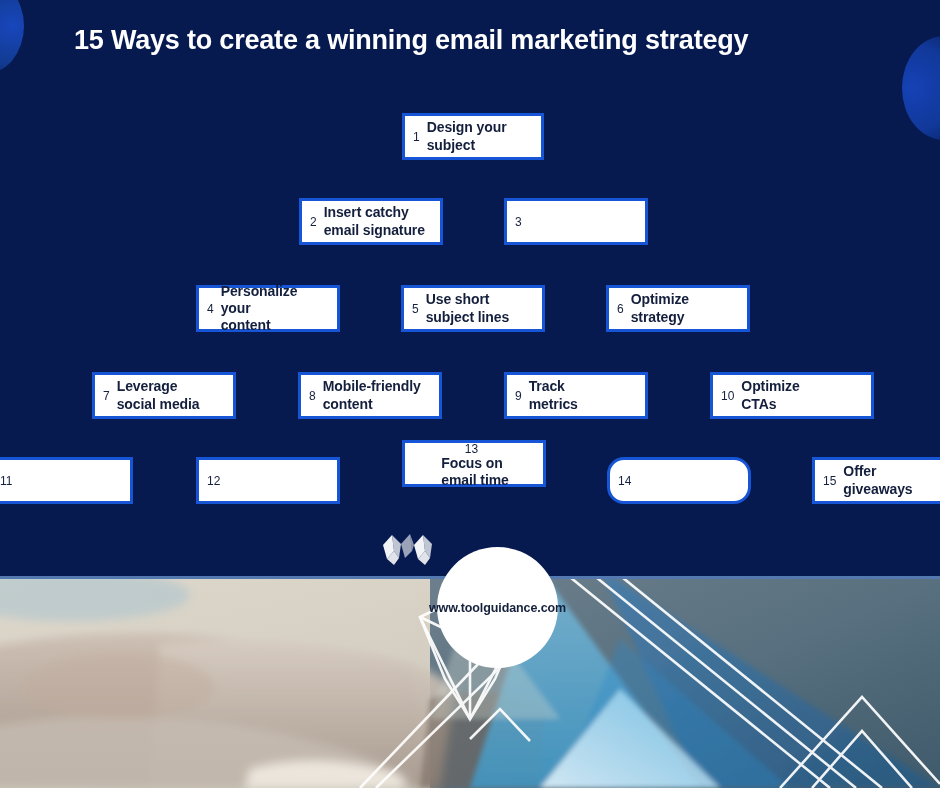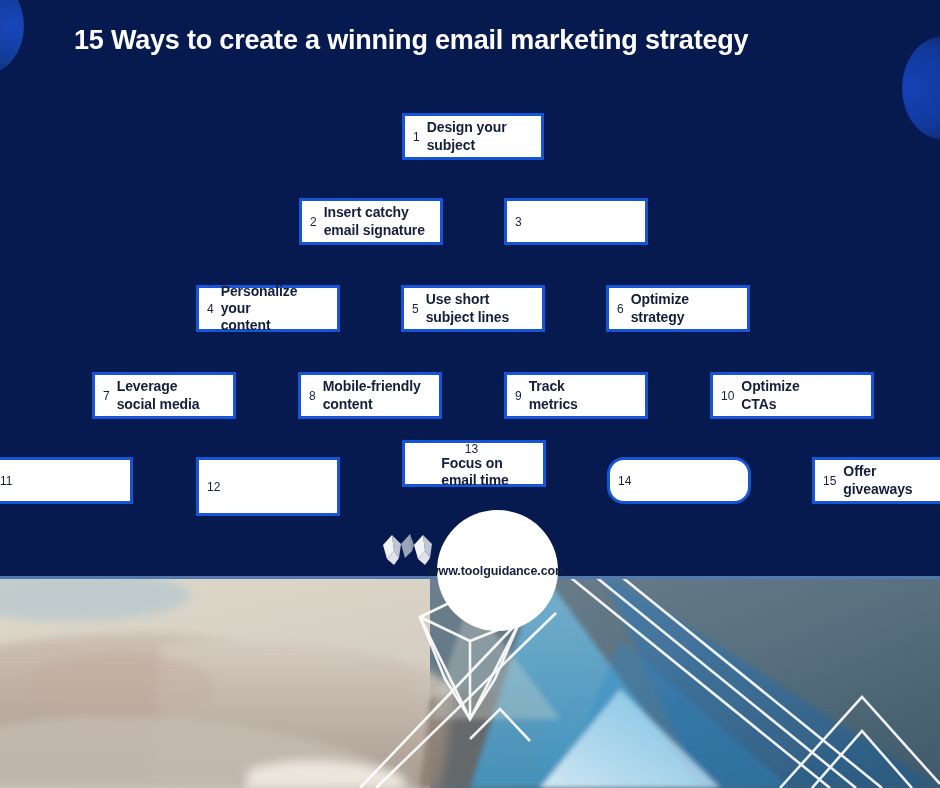--- a/index.html
+++ b/index.html
@@ -98,21 +98,21 @@
   
   .logo-mark {
     position:absolute;
     left:381px; top:531px;
     width:62px; height:40px;
   }
 
   
   .badge-circle {
     position:absolute;
-    left:437px; top:510px;
+    left:437px; top:547px;
     width:121px; height:121px;
     border-radius:50%;
     background:#ffffff;
     display:flex;
     align-items:center;
     justify-content:center;
     z-index:40;
   }
   .badge-circle .url {
     color:#15213c;
@@ -211,21 +211,21 @@
     <div class="num">10</div>
     <div class="lbl">
       <div>Optimize</div>
       <div>CTAs</div>
     </div>
   </div>
 
   <div class="card" style="left:-11px; top:457px; width:144px; height:47px;">
     <div class="num">11</div>
   </div>
-  <div class="card" style="left:196px; top:457px; width:144px; height:59px;">
+  <div class="card" style="left:196px; top:457px; width:144px; height:47px;">
     <div class="num">12</div>
   </div>
   <div class="card" style="left:402px; top:440px; width:144px; height:47px;flex-direction:column;">
     <div class="num">13</div>
     <div class="lbl">
       <div>Focus on</div>
       <div>email time</div>
     </div>
   </div>
   <div class="card" style="left:607px; top:457px; width:144px; height:47px;border-radius:17px;">

